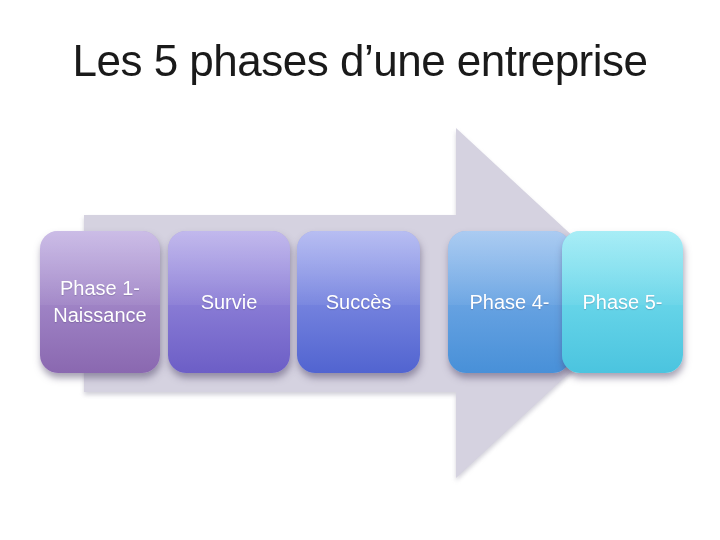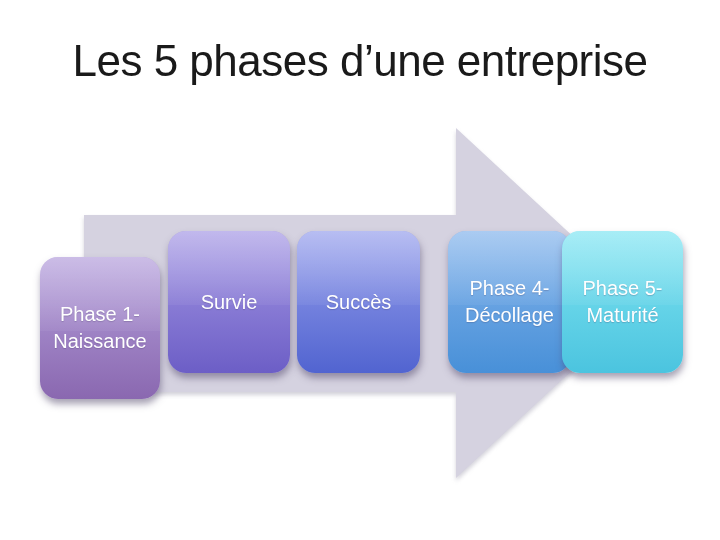--- a/index.html
+++ b/index.html
@@ -76,36 +76,34 @@
 <body>
 
 <div class="slide" style="background: rgb(255, 255, 255);">
 
   <h1 class="title" style="color: rgb(26, 26, 26);">Les 5 phases d’une entreprise</h1>
 
   <svg class="arrow-svg" viewBox="0 0 720 540" xmlns="http://www.w3.org/2000/svg" aria-hidden="true">
     <polygon points="84,215 456,215 456,128 645,303 456,478 456,392 84,392" fill="#d5d2e0"></polygon>
   </svg>
 
-  <div class="box box-1" style="background: linear-gradient(rgb(181, 160, 220), rgb(138, 104, 176)); color: rgb(255, 255, 255); margin-top: 26px;">
+  <div class="box box-1" style="background: linear-gradient(rgb(181, 160, 220), rgb(138, 104, 176)); color: rgb(255, 255, 255);">
     <span>Phase 1-</span>
     <span>Naissance</span>
   </div>
 
   <div class="box box-2" style="background: linear-gradient(rgb(167, 154, 229), rgb(108, 94, 198)); color: rgb(255, 255, 255);">
     <span>Survie</span>
   </div>
 
   <div class="box box-3" style="background: linear-gradient(rgb(152, 161, 237), rgb(81, 100, 208)); color: rgb(255, 255, 255);">
     <span>Succès</span>
   </div>
 
   <div class="box box-4" style="background: linear-gradient(rgb(134, 181, 236), rgb(72, 144, 216)); color: rgb(255, 255, 255); margin-left: 20px;">
     <span>Phase 4-</span>
-    <span>Décollage</span>
   </div>
 
   <div class="box box-5" style="background: linear-gradient(rgb(130, 229, 242), rgb(75, 196, 223)); color: rgb(255, 255, 255);">
     <span>Phase 5-</span>
-    <span>Maturité</span>
   </div>
 
 </div>
 
 </body></html>

